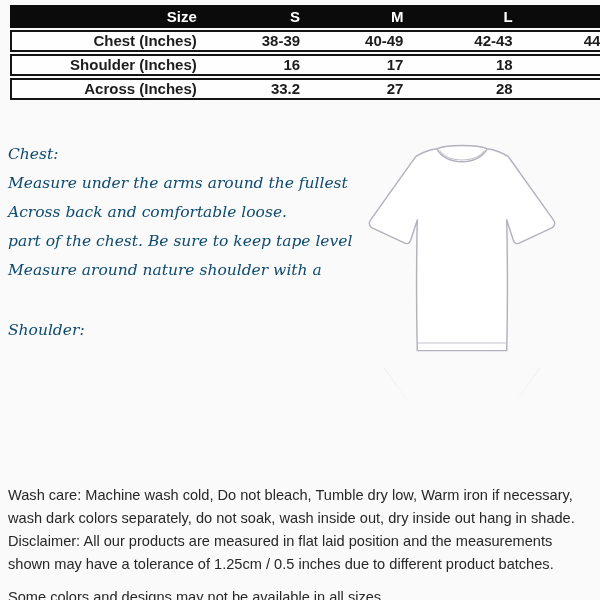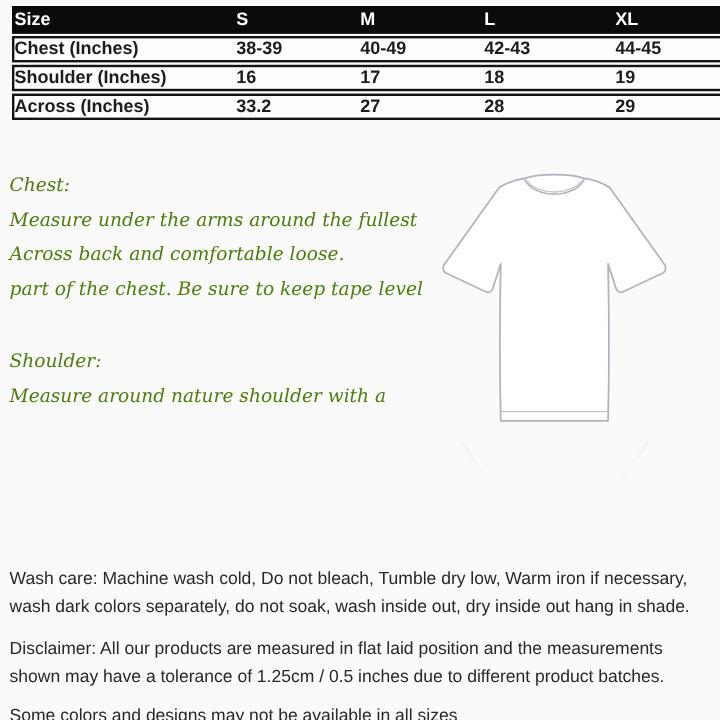--- a/index.html
+++ b/index.html
@@ -26,37 +26,37 @@
   }
   .trow-header {
     background: #0b0b0b;
     border-color: #0b0b0b;
     color: #ffffff;
     height: 23px;
   }
   .tcell {
     font-weight: bold;
     font-size: 15px;
-    text-align: left;
+    text-align: right;
     line-height: 18px;
     white-space: nowrap;
     overflow: hidden;
   }
   .c0 { width: 186px; }
   .c1 { width: 104px; }
   .c2 { width: 104px; }
   .c3 { width: 110px; }
   .c4 { width: 110px; }
 
   
   .guide {
     position: absolute; left: 8px; top: 140px; width: 340px;
     font-family: "DejaVu Serif", serif;
     font-style: italic;
-    color: #4d7c0f;
+    color: #0c4a6e;
     font-size: 15.5px;
   }
   .guide-line { line-height: 29px; white-space: nowrap; }
   .guide-sec2 { margin-top: 31px; }
 
   
   .shirt {
     position: absolute; left: 352px; top: 141px;
     width: 220px; height: 226px;
   }
@@ -78,21 +78,21 @@
     background: linear-gradient(to bottom, rgba(251,250,251,0.25) 0%, rgba(251,250,251,0.85) 70%, #fbfafb 100%);
   }
 
   
   .note {
     position: absolute; left: 8px; width: 588px;
     font-size: 14.6px;
     line-height: 23px;
     color: #272727;
   }
-  .note-washcare   { top: 472px; }
+  .note-washcare   { top: 484px; }
   .note-disclaimer { top: 530px; }
   .note-availability { top: 586px; white-space: nowrap; }
 </style>
 </head>
 <body>
 
 <div class="table-wrap">
   <div class="trow trow-header">
     <div class="tcell c0">Size</div>
     <div class="tcell c1">S</div>
@@ -121,22 +121,22 @@
     <div class="tcell c3">28</div>
     <div class="tcell c4">29</div>
   </div>
 </div>
 
 <div class="guide">
   <div class="guide-line">Chest:</div>
   <div class="guide-line">Measure under the arms around the fullest</div>
   <div class="guide-line">Across back and comfortable loose.</div>
   <div class="guide-line">part of the chest. Be sure to keep tape level</div>
+  <div class="guide-line">Measure around nature shoulder with a</div>
   <div class="guide-line guide-sec2">Shoulder:</div>
-  <div class="guide-line">Measure around nature shoulder with a</div>
 </div>
 
 <div class="shirt">
   <svg viewBox="0 0 220 235">
     <path d="M62,16 C70,11 77,9 84,8
              C95,3.5 125,3.5 136,8
              C143,9 150,11 158,16
              L205,82 C207,84.5 207,88 204,90
              L170,106 C167,107.5 164.5,106.5 163.5,103.5
              L156.5,82

